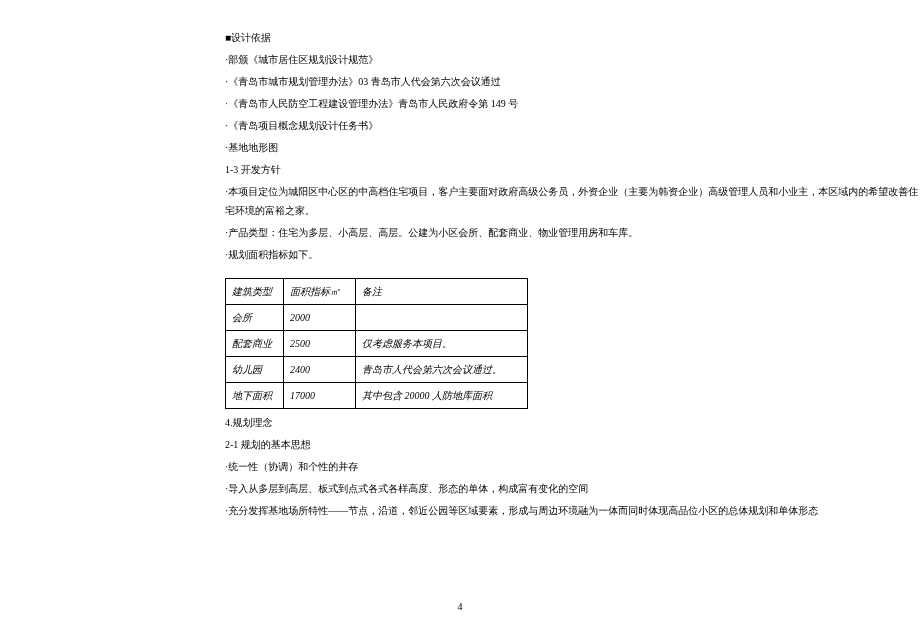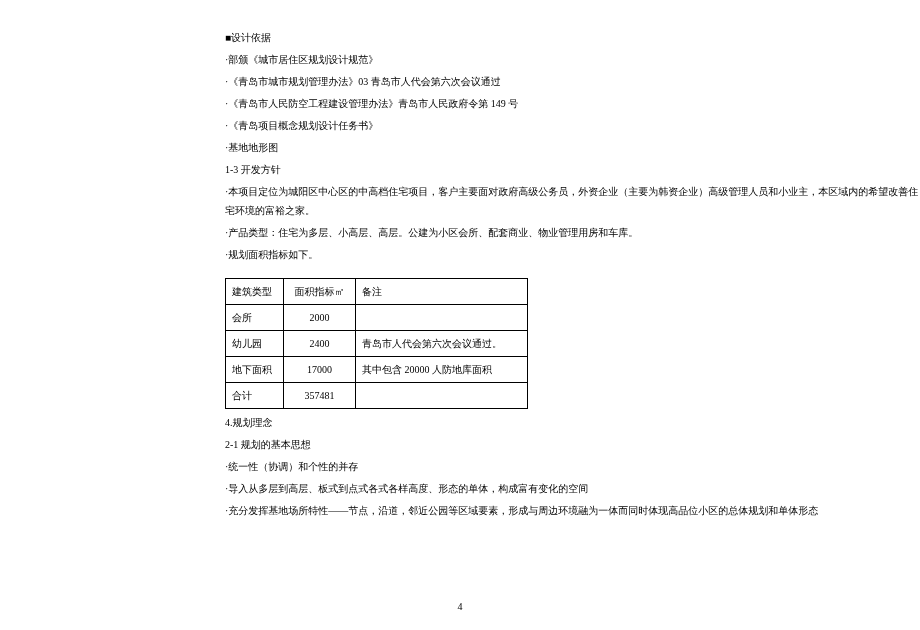--- a/index.html
+++ b/index.html
@@ -14,29 +14,30 @@
       line-height: 1.9;
       position: relative;
     }
     .para {
       margin-bottom: 3px;
     }
     table {
       border-collapse: collapse;
       margin-top: 14px;
       margin-bottom: 4px;
+      font-style: italic;
     }
     td {
       border: 1px solid #000;
       padding: 3px 6px;
       font-size: 10px;
       vertical-align: middle;
     }
     td.col-type { width: 58px; }
-    td.col-area { width: 72px; text-align: center; }
+    td.col-area { width: 72px; }
     td.col-note { width: 172px; }
     .page-number {
       position: absolute;
       bottom: 14px;
       left: 0;
       width: 920px;
       text-align: center;
       font-size: 10px;
     }
   </style>
@@ -60,33 +61,33 @@
     <td class="col-type">建筑类型</td>
     <td class="col-area">面积指标㎡</td>
     <td class="col-note">备注</td>
   </tr>
   <tr>
     <td class="col-type">会所</td>
     <td class="col-area">2000</td>
     <td class="col-note"></td>
   </tr>
   <tr>
+    <td class="col-type">配套商业</td>
+    <td class="col-area">2500</td>
+    <td class="col-note">仅考虑服务本项目。</td>
+  </tr>
+  <tr>
     <td class="col-type">幼儿园</td>
     <td class="col-area">2400</td>
     <td class="col-note">青岛市人代会第六次会议通过。</td>
   </tr>
   <tr>
     <td class="col-type">地下面积</td>
     <td class="col-area">17000</td>
     <td class="col-note">其中包含 20000 人防地库面积</td>
-  </tr>
-  <tr>
-    <td class="col-type">合计</td>
-    <td class="col-area">357481</td>
-    <td class="col-note"></td>
   </tr>
 </tbody>
   </table>
 
 <div class="para">4.规划理念</div>
 <div class="para">2-1 规划的基本思想</div>
 <div class="para">·统一性（协调）和个性的并存</div>
 <div class="para">·导入从多层到高层、板式到点式各式各样高度、形态的单体，构成富有变化的空间</div>
 <div class="para">·充分发挥基地场所特性——节点，沿道，邻近公园等区域要素，形成与周边环境融为一体而同时体现高品位小区的总体规划和单体形态</div>
 

